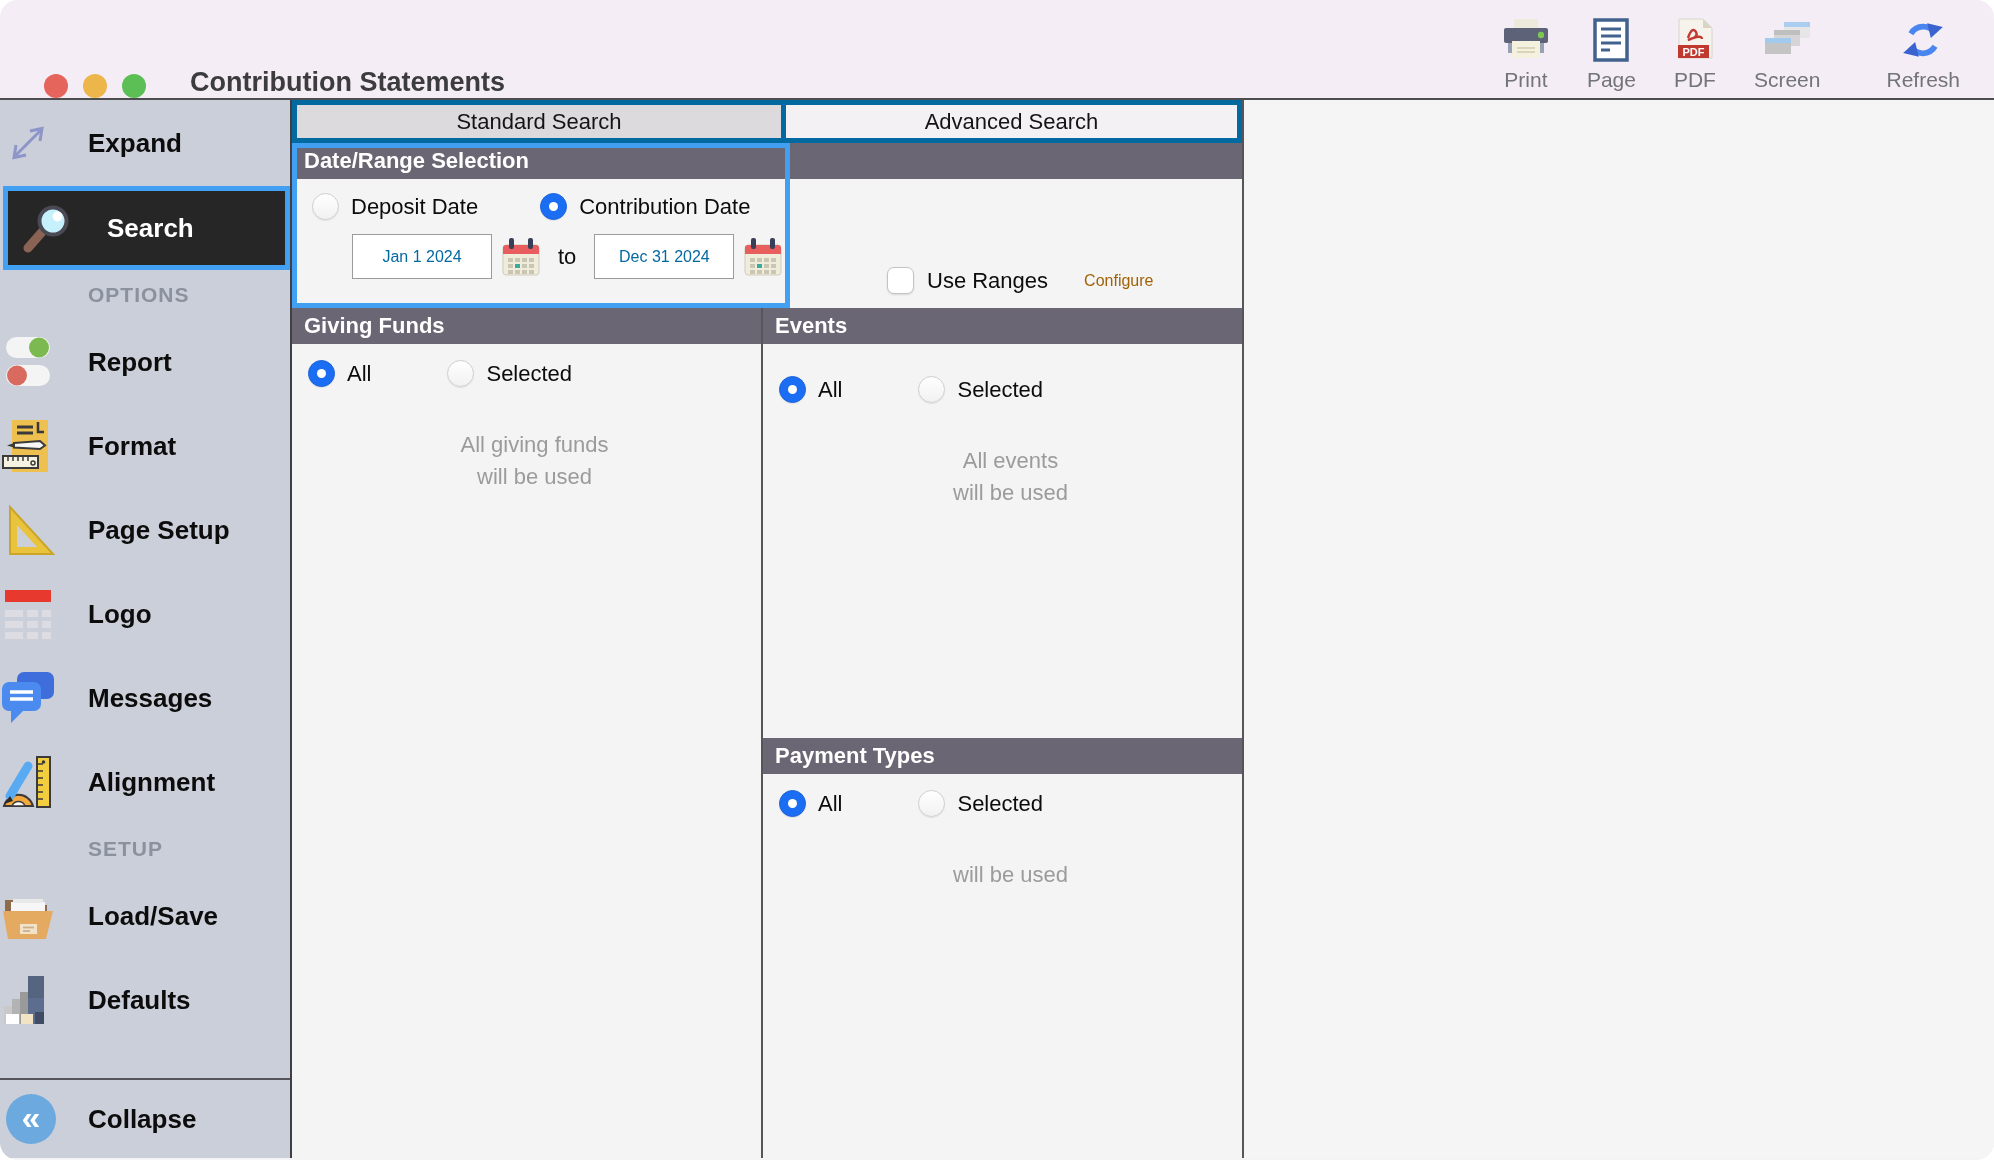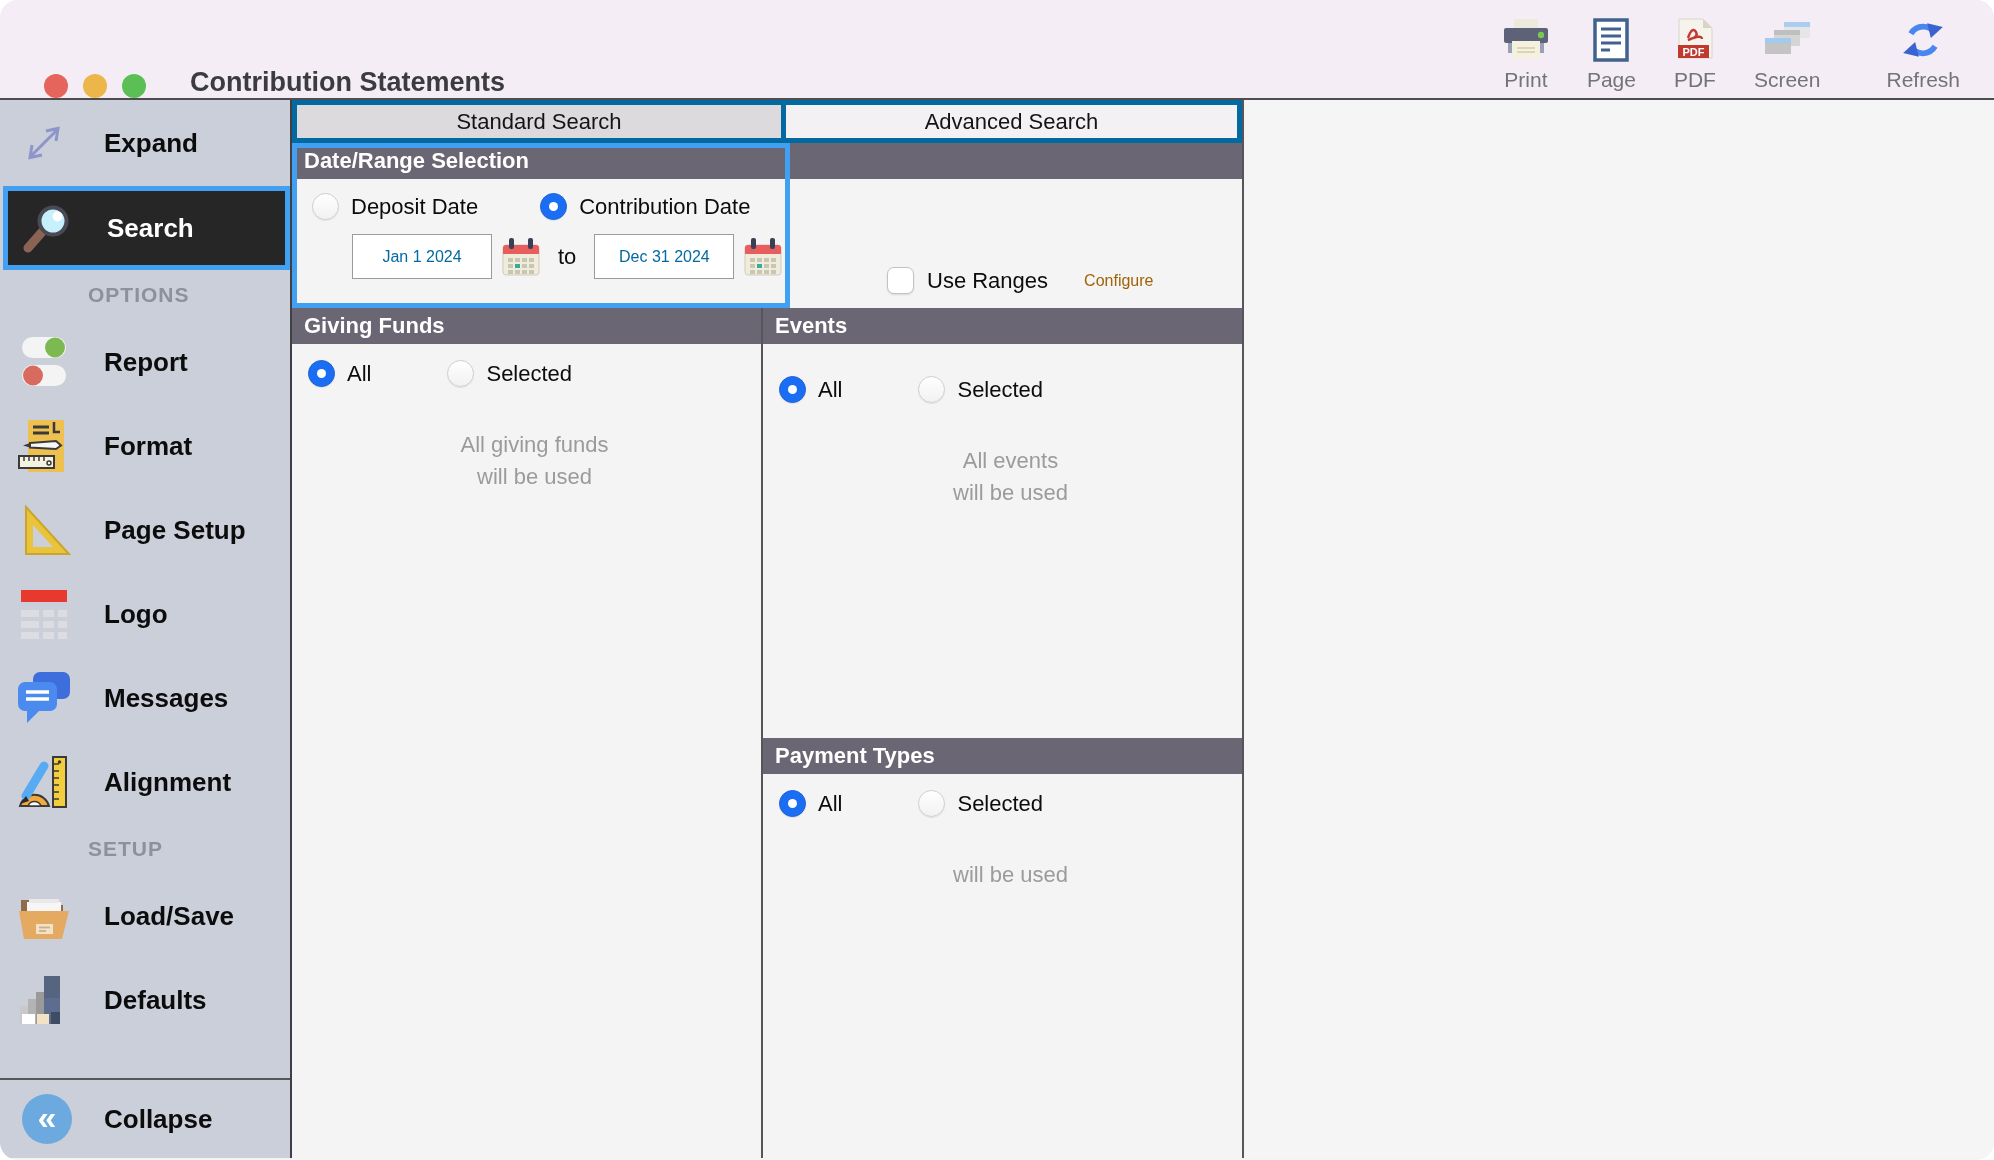--- a/index.html
+++ b/index.html
@@ -26,21 +26,21 @@
   .tool-btn .ticon { height:46px; display:flex; align-items:center; justify-content:center; }
   .tool-btn .tlabel { font-size:21px; color:#73737a; }
   .tool-btn.refresh { margin-left:28px; }
 
   
   .app-body { display:flex; height:1058px; }
 
   
   .sidebar { width:292px; background:#cbcfd9; border-right:2px solid #3f3f44;
              display:flex; flex-direction:column; flex:none; }
-  .side-item { height:84px; display:flex; align-items:center; padding-left:16px;
+  .side-item { height:84px; display:flex; align-items:center; 
                flex:none; }
   .side-item:first-child { height:86px; }
   .side-icon { width:56px; height:56px; flex:none; display:flex;
                align-items:center; justify-content:center; }
   .side-label { margin-left:32px; font-size:26px; font-weight:700; color:#0c0c0c;
                 white-space:nowrap; }
   .side-item.selected { background:#262626; border:5px solid #42a0f2;
                         margin-left:3px; padding-left:11px; }
   .side-item.selected .side-label { color:#ffffff; }
   .side-header { height:50px; display:flex; align-items:center; padding-left:88px;

